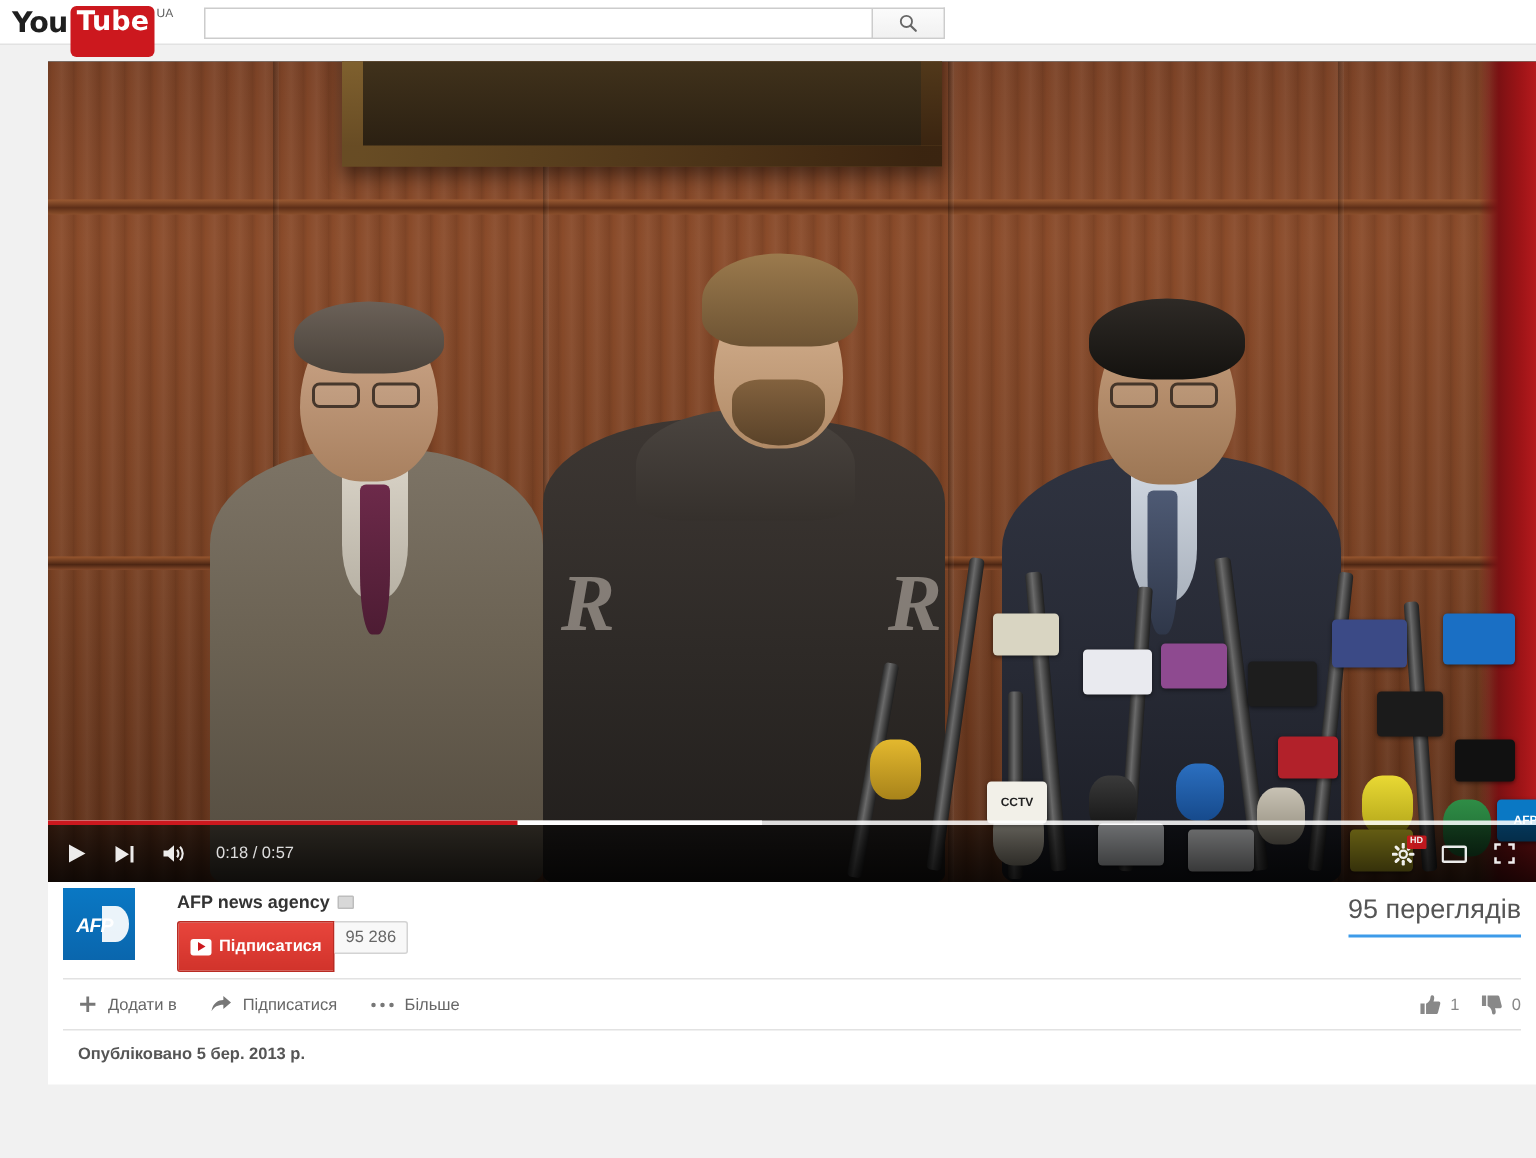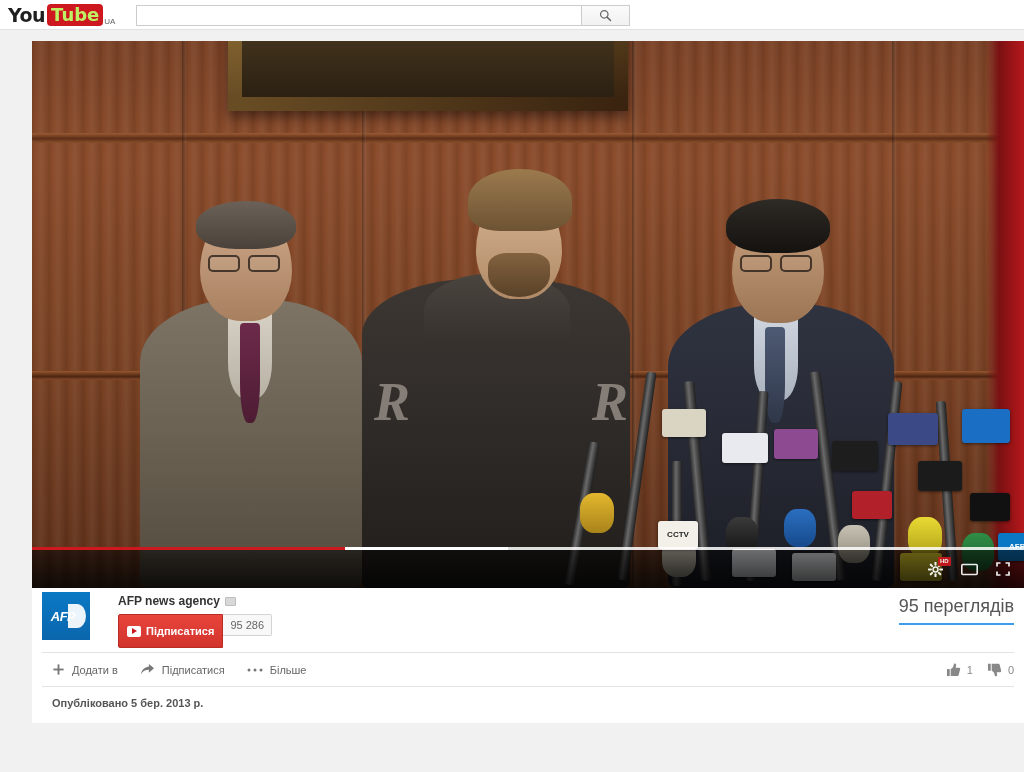--- a/index.html
+++ b/index.html
@@ -13,33 +13,33 @@
 
   
   .masthead {
     position: absolute; left: 0; top: 0;
     width: 1024px; height: 30px;
     background: #ffffff;
     border-bottom: 1px solid #e2e2e2;
   }
   .yt-logo {
     position: absolute; left: 8px; top: 4px;
-    height: 22px; display: flex; align-items: flex-end;
+    height: 22px; display: flex; align-items: flex-start;
   }
   .yt-you {
     font-family: "DejaVu Sans", sans-serif;
     font-weight: bold; font-size: 19px; color: #1f1f1f;
     letter-spacing: -0.5px; line-height: 22px;
   }
   .yt-tube {
-    background: #cc181e; color: #bef264;
+    background: #cc181e; color: #ffffff;
     font-family: "DejaVu Sans", sans-serif;
     font-weight: bold; font-size: 18px;
     padding: 0 4px; border-radius: 4px;
-    margin-left: 2px; line-height: 22px; height: 22px;
+    margin-left: 2px; line-height: 22px; height: 34px;
     display: inline-block;
   }
   .yt-cc {
     font-size: 8px; color: #606060; margin-left: 1px;
     line-height: 9px; font-weight: normal;
   }
   .search-wrap {
     position: absolute; left: 136px; top: 5px;
     display: flex; height: 21px;
   }
@@ -442,20 +442,41 @@
       <div class="mic-flag" style="left:868px;top:512px;width:42px;height:28px;background:#e8d62c;color:#333"></div>
     </div>
   </div>
 
   <div class="controls">
     <div class="progress">
       <div class="progress-bg"></div>
       <div class="progress-load" id="prog-load" style="width: 48%;"></div>
       <div class="progress-play" id="prog-play" style="width: 31.6%;"></div>
     </div>
+    <div class="ctrl-left">
+      <div class="ctrl-btn">
+        <svg width="14" height="14" viewBox="0 0 14 14">
+          <polygon points="2,1 13,7 2,13" fill="#fff"></polygon>
+        </svg>
+      </div>
+      <div class="ctrl-btn">
+        <svg width="14" height="13" viewBox="0 0 14 13">
+          <polygon points="1,1 10,6.5 1,12" fill="#fff"></polygon>
+          <rect x="11" y="1" width="2" height="11" fill="#fff"></rect>
+        </svg>
+      </div>
+      <div class="ctrl-btn">
+        <svg width="16" height="14" viewBox="0 0 16 14">
+          <polygon points="1,5 4,5 8,1.5 8,12.5 4,9 1,9" fill="#fff"></polygon>
+          <path d="M10 4.5 A4 4 0 0 1 10 9.5" stroke="#fff" stroke-width="1.4" fill="none"></path>
+          <path d="M12 2.5 A6.5 6.5 0 0 1 12 11.5" stroke="#fff" stroke-width="1.4" fill="none"></path>
+        </svg>
+      </div>
+      <span class="time-display">0:18 / 0:57</span>
+    </div>
     <div class="ctrl-right">
       <div class="ctrl-btn" style="position:relative">
         <svg width="15" height="15" viewBox="0 0 16 16">
           <circle cx="8" cy="8" r="2.6" fill="none" stroke="#fff" stroke-width="1.6"></circle>
           <g stroke="#fff" stroke-width="2.2" stroke-linecap="round">
             <line x1="8" y1="0.8" x2="8" y2="3"></line>
               <line x1="8" y1="13" x2="8" y2="15.2"></line>
             <line x1="0.8" y1="8" x2="3" y2="8"></line>
               <line x1="13" y1="8" x2="15.2" y2="8"></line>
             <line x1="2.9" y1="2.9" x2="4.4" y2="4.4"></line>

